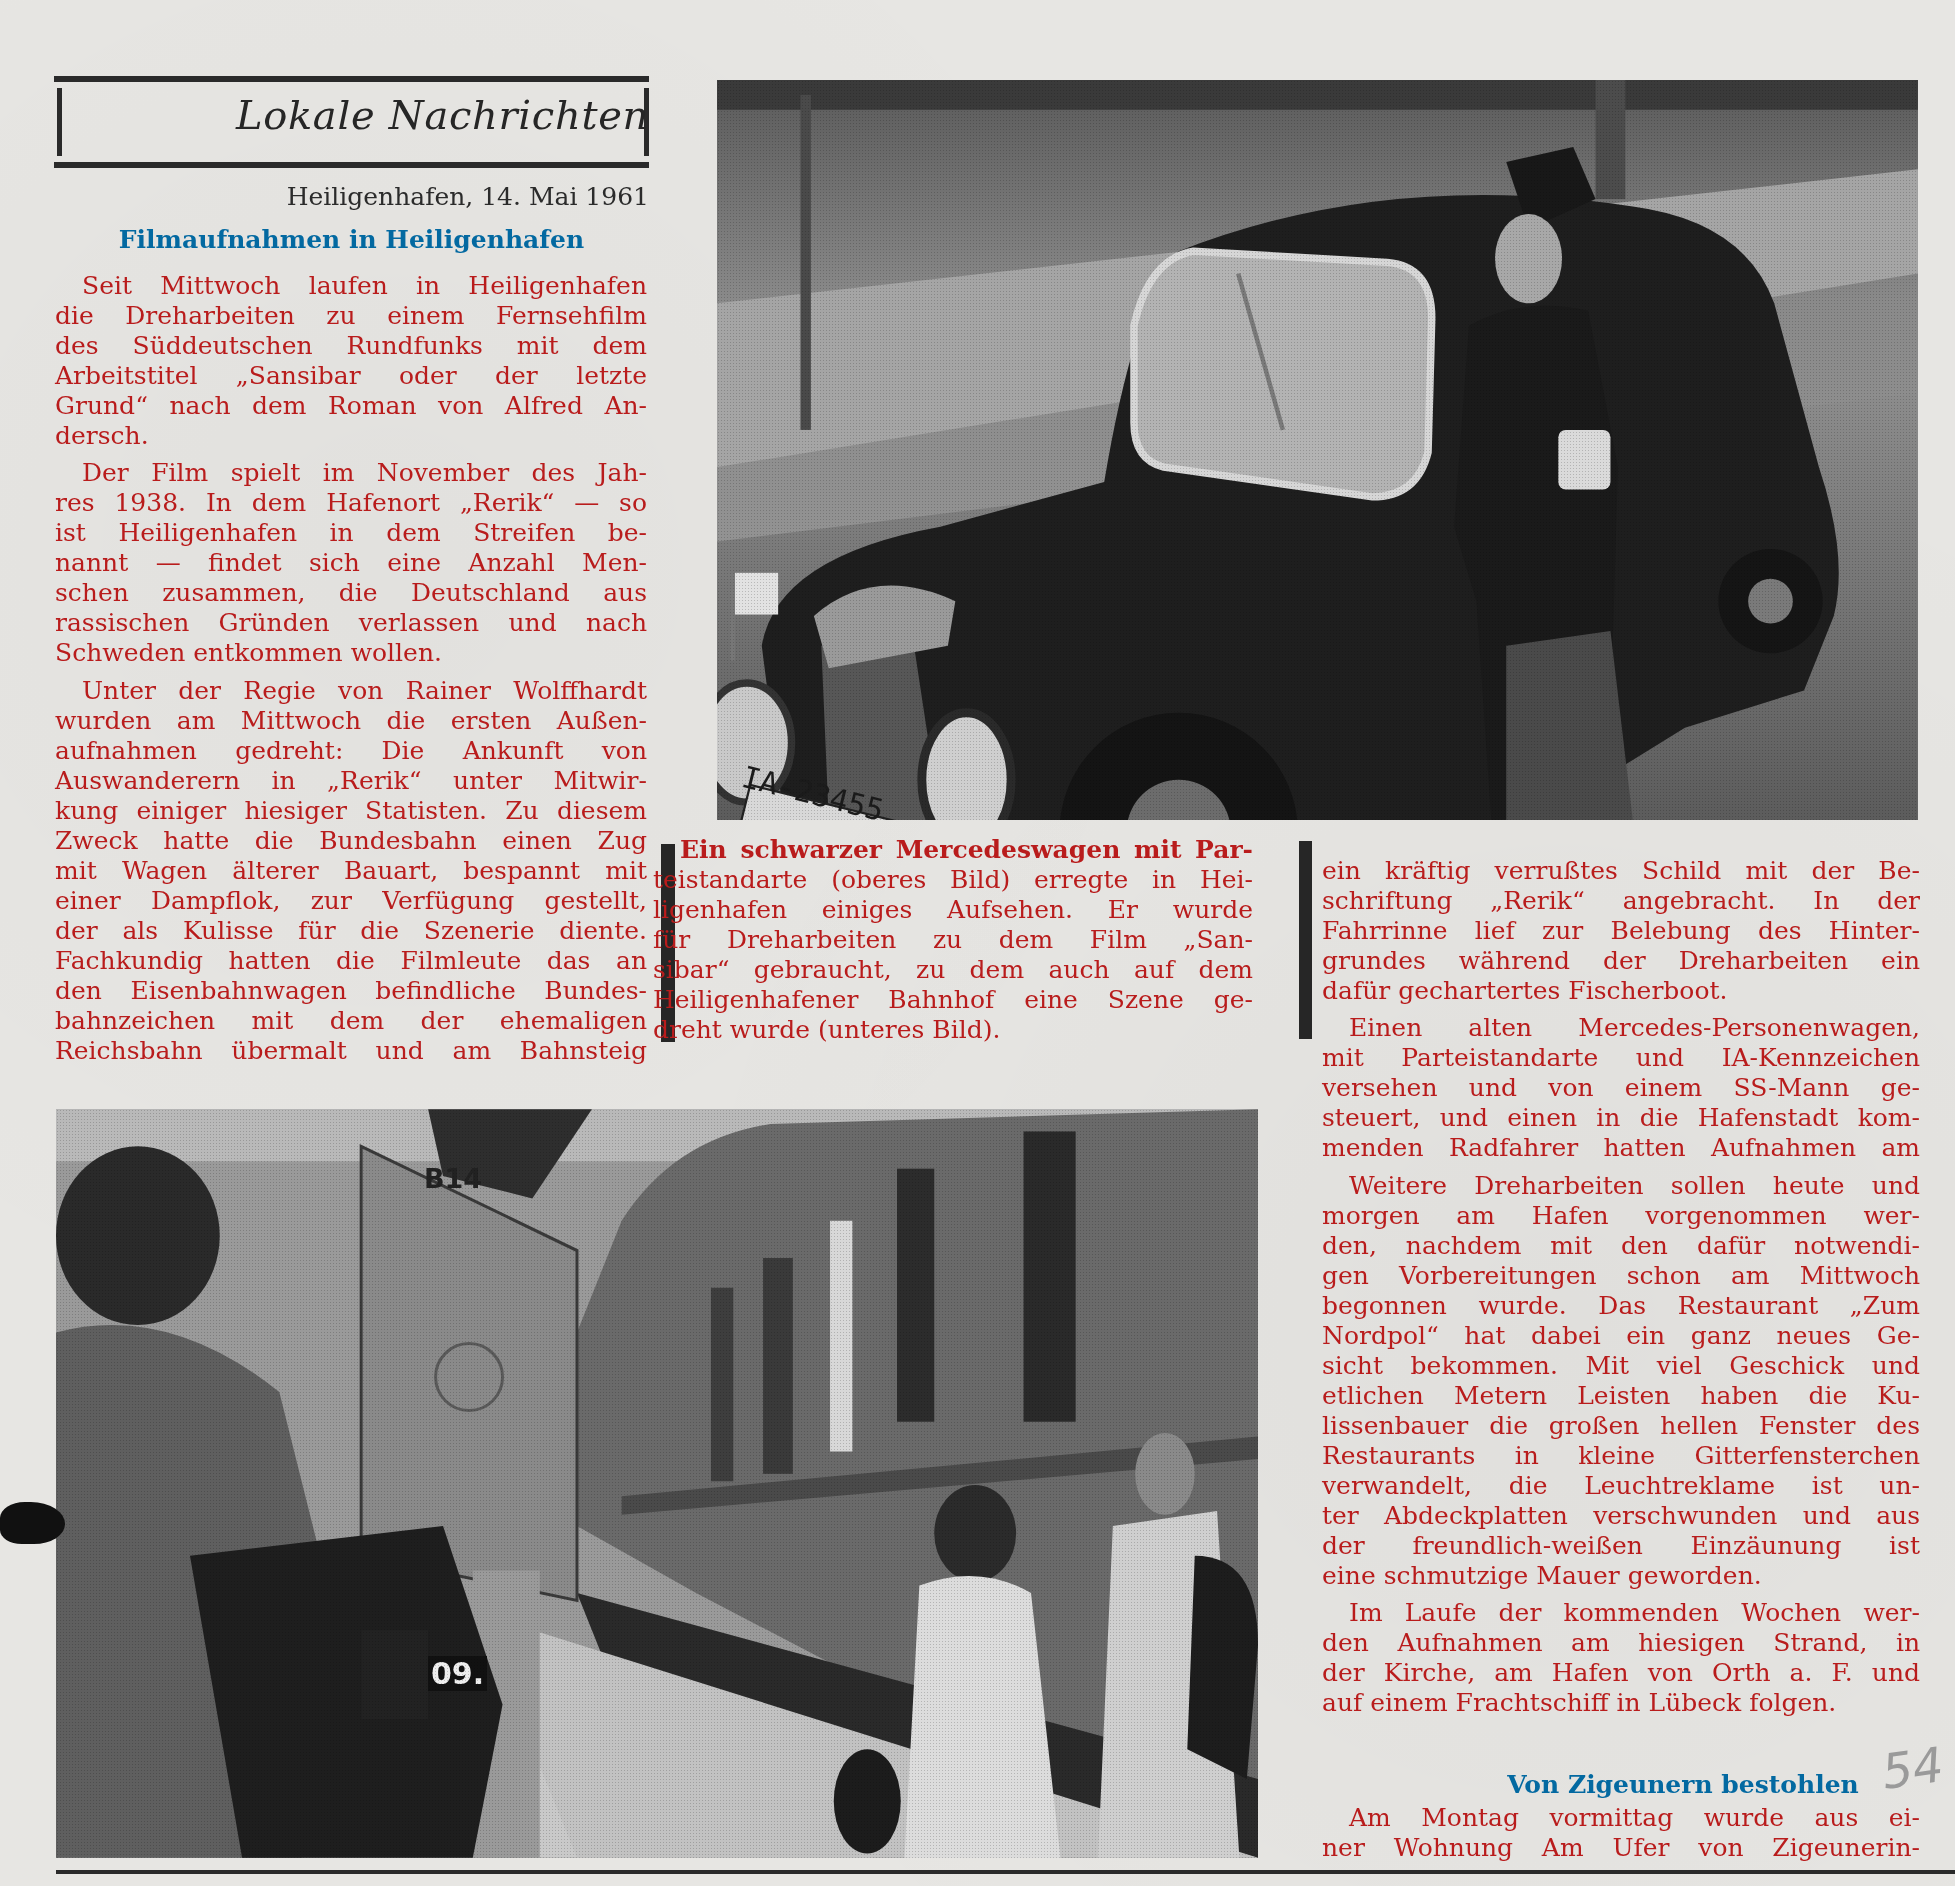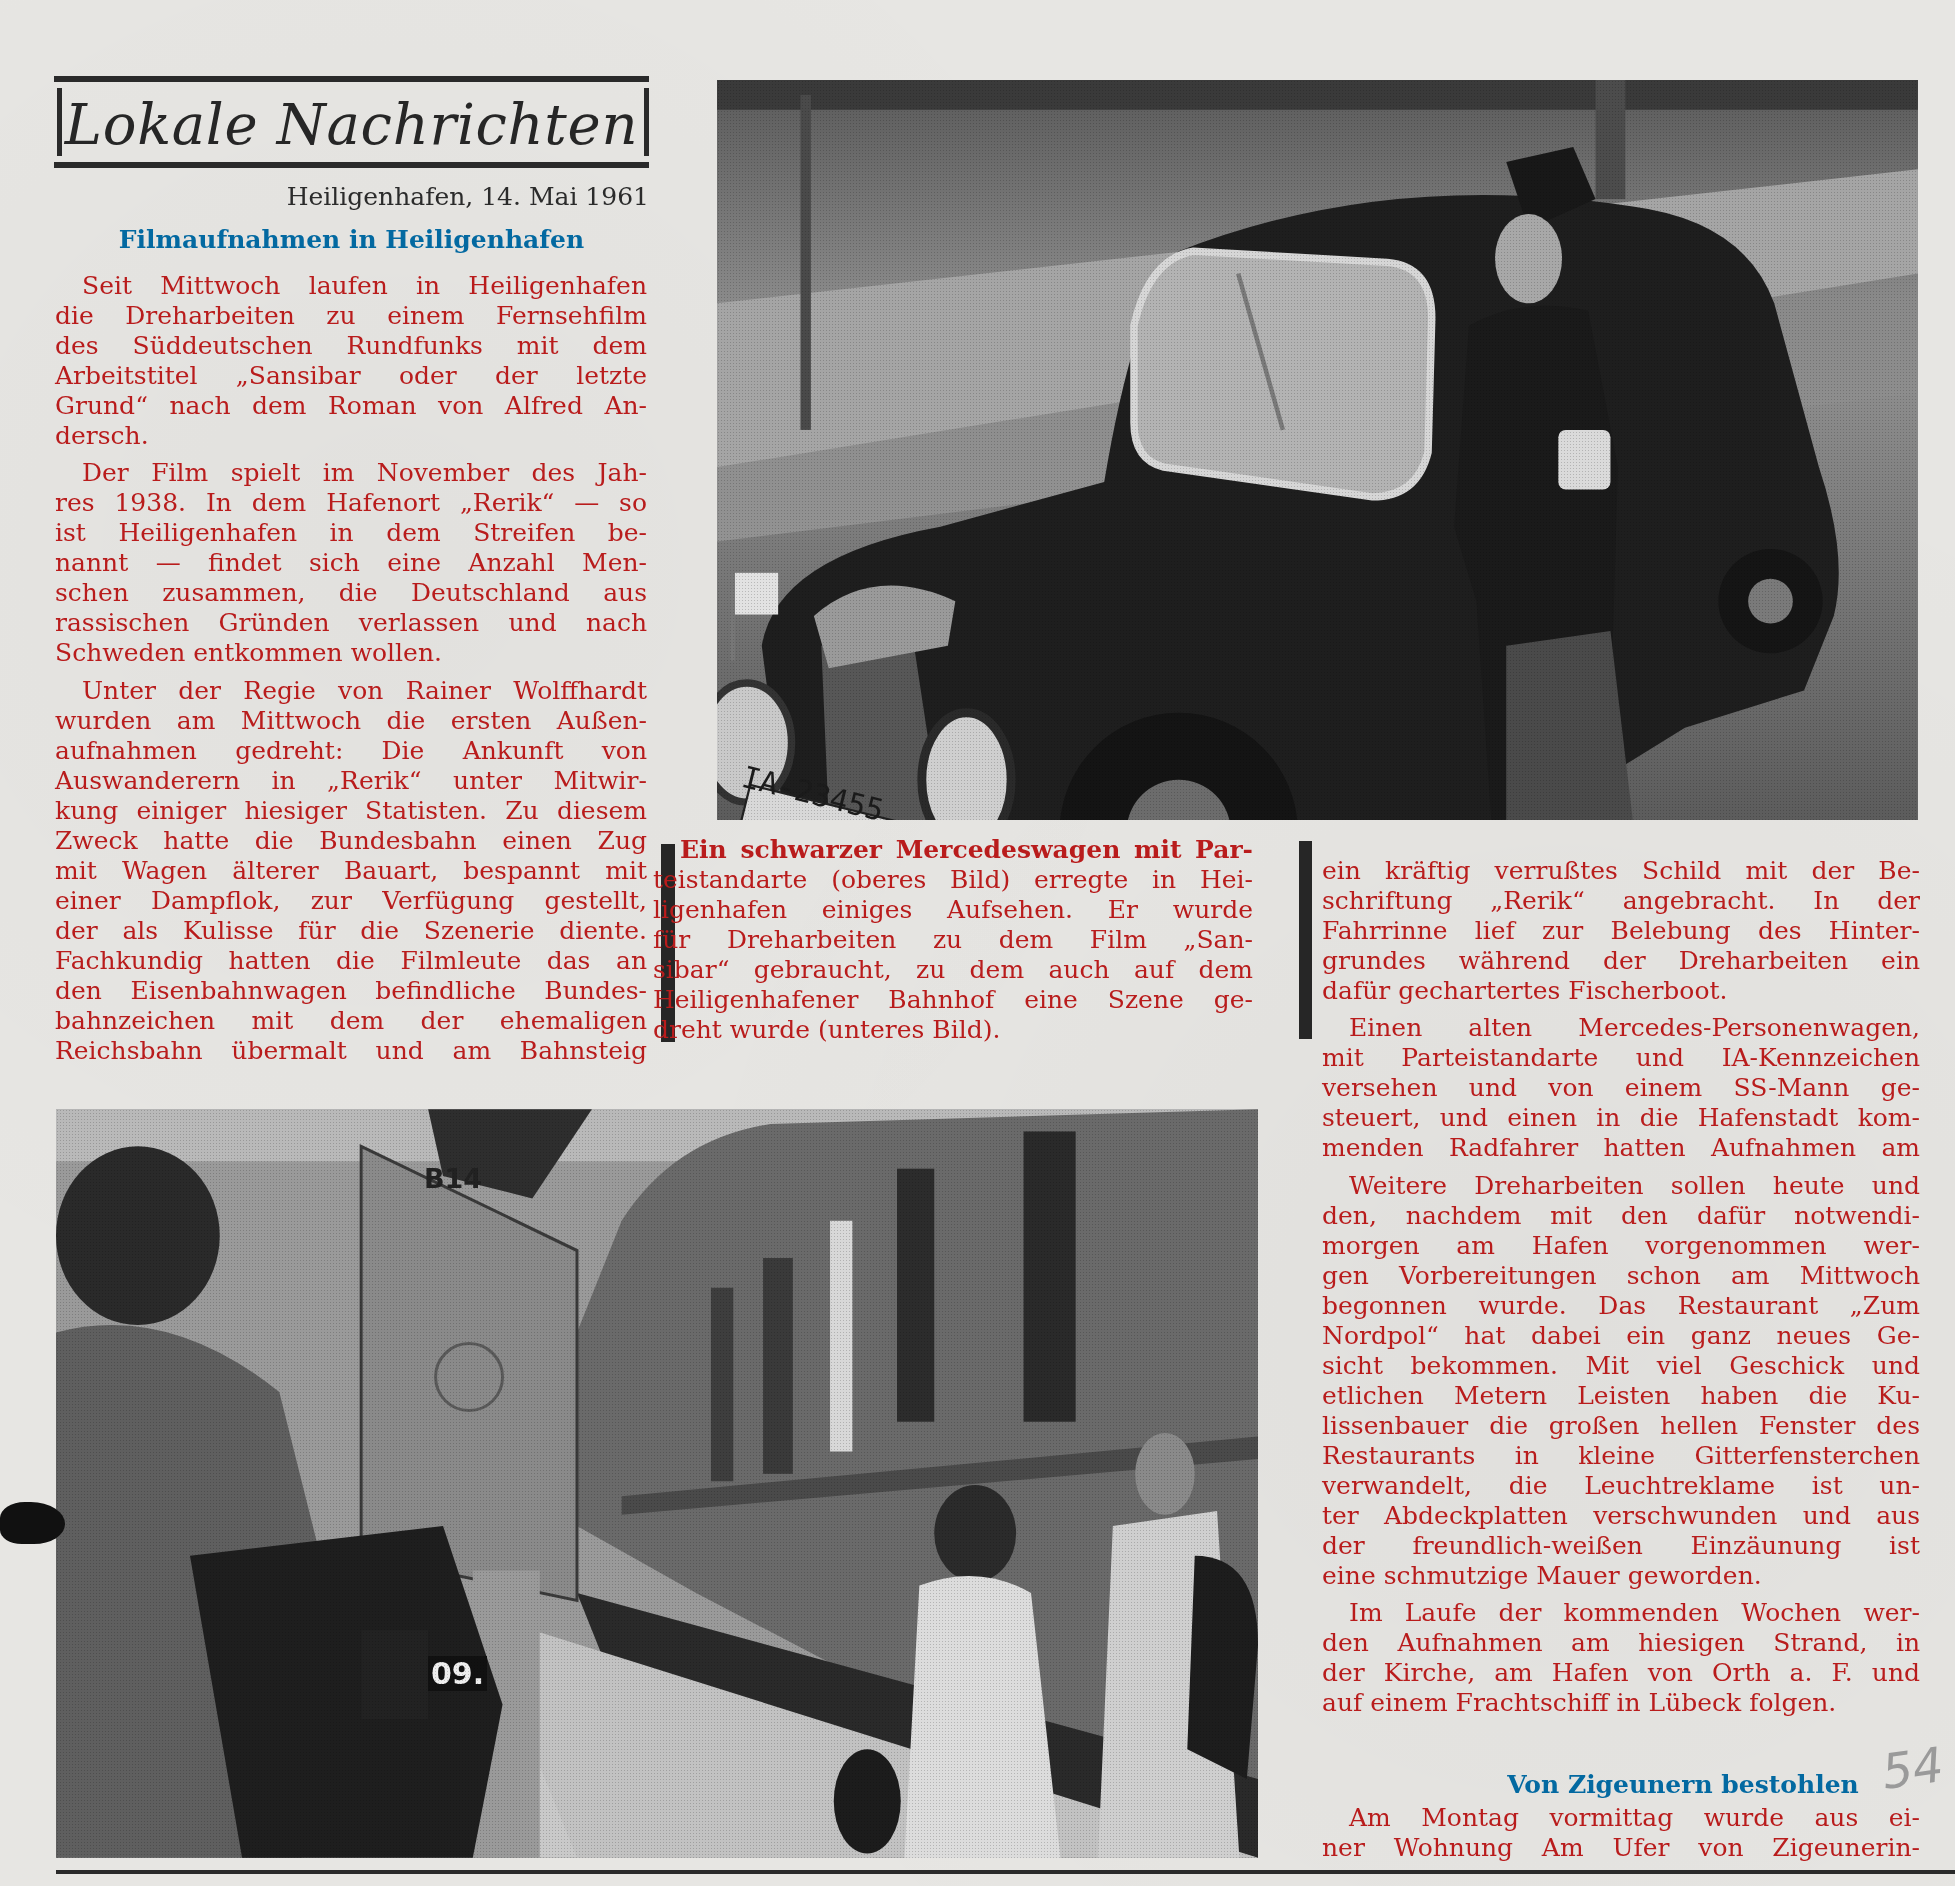--- a/index.html
+++ b/index.html
@@ -23,23 +23,23 @@
     left: 54px; top: 76px; width: 595px; height: 92px;
     border-top: 6.7px solid #2a2a2a; border-bottom: 6.7px solid #2a2a2a;
     box-sizing: border-box;
   }
   .masthead .side-l, .masthead .side-r {
     position: absolute; top: 6px; bottom: 6px; width: 5.2px; background: #2a2a2a;
   }
   .masthead .side-l { left: 3px; }
   .masthead .side-r { right: 0; }
   .masthead-title {
-    position: absolute; left: 0; right: 0; top: 10.4px; text-align: center;
+    position: absolute; left: 0; right: 0; top: 10.4px; text-align: right;
     font-family: "DejaVu Serif", serif; font-style: italic;
-    font-size: 56px; letter-spacing: 0.7px; color: #262626;
+    font-size: 40px; letter-spacing: 0.7px; color: #262626;
   }
 
   
   .col { font-size: 25px; line-height: 30px; color: #b91c1c; }
   .line {
     display: block; white-space: nowrap; text-align: justify; text-align-last: justify;
     height: 30px; overflow: visible;
   }
   .line.last { text-align-last: left; }
   .line.indent { padding-left: 27px; }
@@ -178,22 +178,22 @@
     <span class="line">grundes während der Dreharbeiten ein</span>
     <span class="line last">dafür gechartertes Fischerboot.</span>
     <div class="para-gap"></div>
     <span class="line indent">Einen alten Mercedes-Personenwagen,</span>
     <span class="line">mit Parteistandarte und IA-Kennzeichen</span>
     <span class="line">versehen und von einem SS-Mann ge-</span>
     <span class="line">steuert, und einen in die Hafenstadt kom-</span>
     <span class="line">menden Radfahrer hatten Aufnahmen am</span>
     <div class="para-gap"></div>
     <span class="line indent">Weitere Dreharbeiten sollen heute und</span>
+    <span class="line">morgen am Hafen vorgenommen wer-</span>
     <span class="line">den, nachdem mit den dafür notwendi-</span>
-    <span class="line">morgen am Hafen vorgenommen wer-</span>
     <span class="line">gen Vorbereitungen schon am Mittwoch</span>
     <span class="line">begonnen wurde. Das Restaurant „Zum</span>
     <span class="line">Nordpol“ hat dabei ein ganz neues Ge-</span>
     <span class="line">sicht bekommen. Mit viel Geschick und</span>
     <span class="line">etlichen Metern Leisten haben die Ku-</span>
     <span class="line">lissenbauer die großen hellen Fenster des</span>
     <span class="line">Restaurants in kleine Gitterfensterchen</span>
     <span class="line">verwandelt, die Leuchtreklame ist un-</span>
     <span class="line">ter Abdeckplatten verschwunden und aus</span>
     <span class="line">der freundlich-weißen Einzäunung ist</span>

